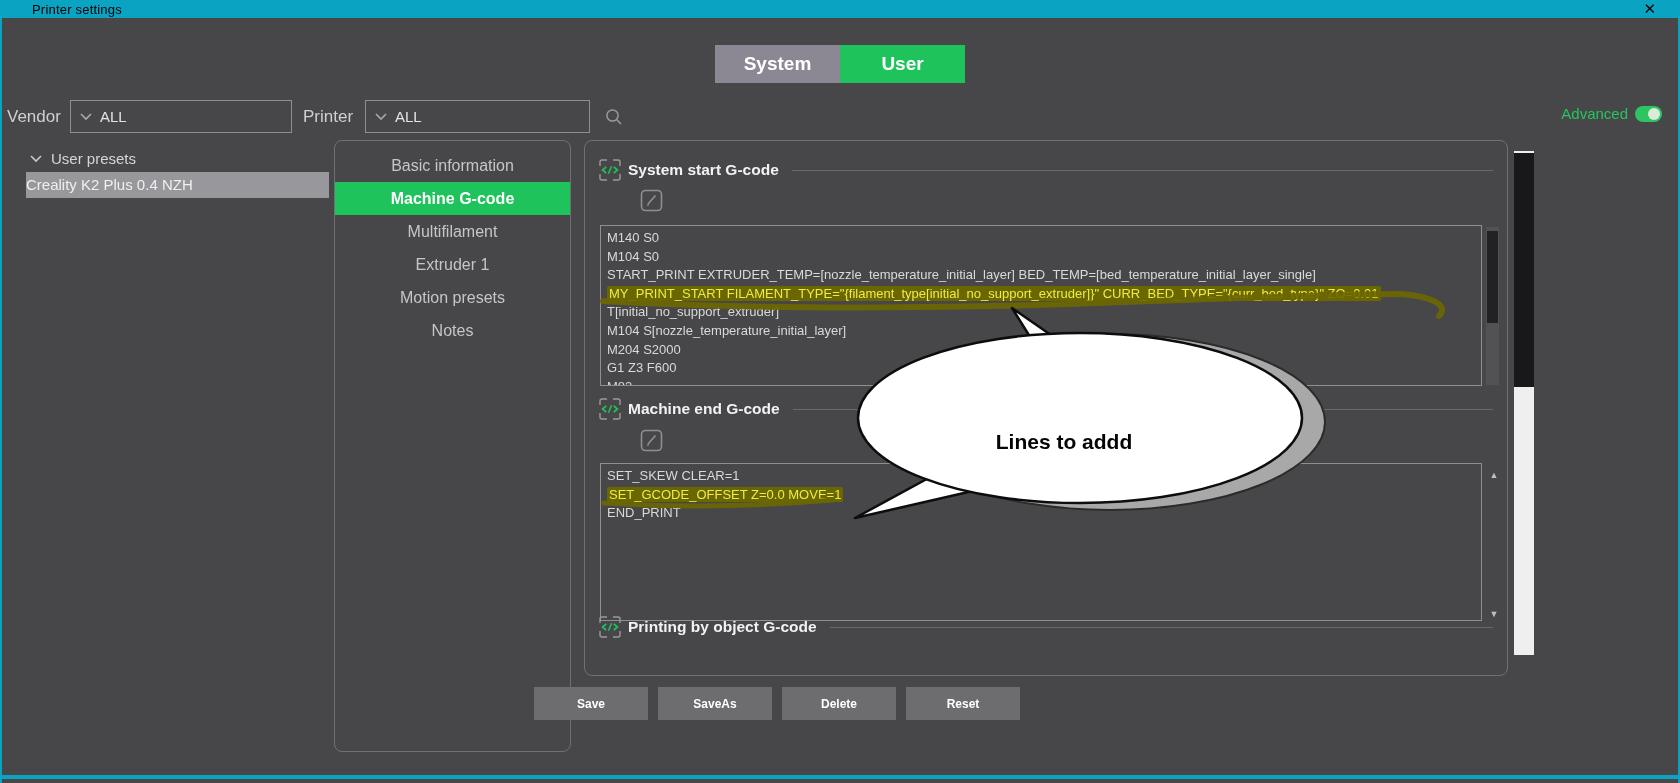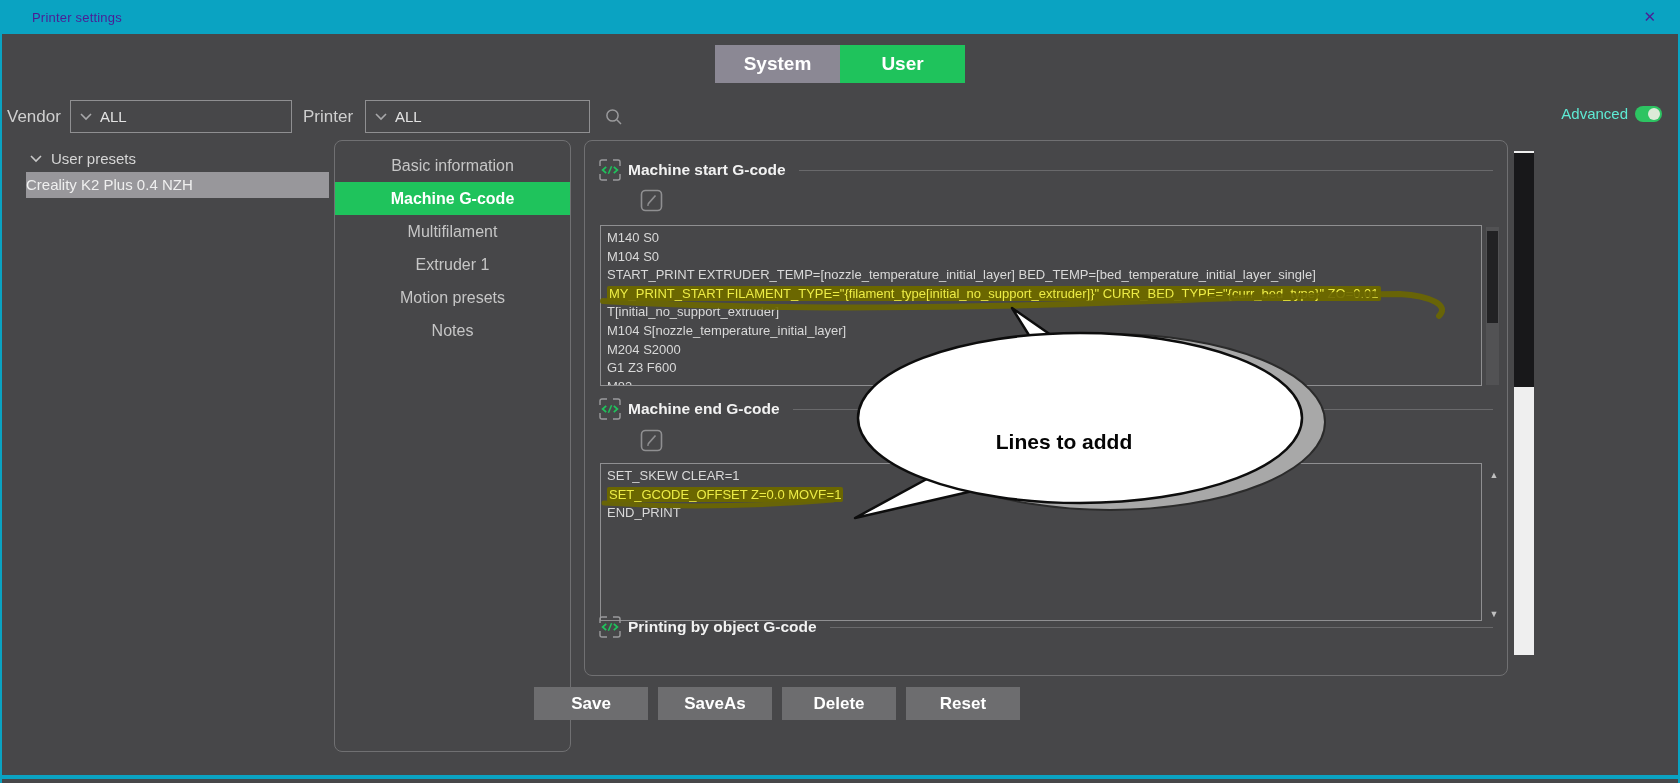--- a/index.html
+++ b/index.html
@@ -10,40 +10,40 @@
     --body-bg:#474749;
     --panel-border:#707072;
     --box-border:#8F8F91;
     --code-text:#D9D9D9;
   }
   *{margin:0;padding:0;box-sizing:border-box;}
   html,body{width:1680px;height:783px;background:#2a2a2a;font-family:"Liberation Sans",sans-serif;}
   .window{position:relative;width:1680px;height:783px;overflow:hidden;
     border-left:2px solid var(--titlebar);border-right:2px solid var(--titlebar);background:var(--body-bg);}
   
-  .titlebar{position:absolute;left:0;top:0;width:100%;height:34px;background:var(--titlebar);
-    display:flex;align-items:center;color:#4c1d95;}
+  .titlebar{position:absolute;left:0;top:0;width:100%;height:18px;background:var(--titlebar);
+    display:flex;align-items:center;color:#000000;}
   .titlebar .title{font-size:13px;padding-left:30px;letter-spacing:.2px;}
   .titlebar .close{margin-left:auto;padding-right:22px;font-size:15px;cursor:pointer;line-height:34px;}
   
   .main{position:absolute;left:0;top:34px;width:1676px;height:745px;background:var(--body-bg);
     border-bottom:4px solid var(--titlebar);}
   
   .tabs{position:absolute;left:713px;top:11px;width:250px;height:38px;display:flex;}
   .tab{flex:1;display:flex;align-items:center;justify-content:center;color:#fff;font-size:19px;font-weight:bold;cursor:pointer;}
   .tab.system{background:#8B8894;}
   .tab.user{background:var(--accent);}
   
   .flabel{position:absolute;top:66px;height:33px;line-height:33px;font-size:17px;color:#CFCFCF;}
   .combo{position:absolute;top:66px;height:33px;border:1px solid var(--box-border);display:flex;align-items:center;
     gap:8px;padding-left:9px;color:#E3E3E3;font-size:15px;cursor:pointer;background:transparent;}
   .chev{width:12px;height:9px;flex:0 0 auto;}
   .searchwrap{position:absolute;left:602px;top:73px;width:20px;height:20px;cursor:pointer;}
   .advanced{position:absolute;right:16px;top:71px;display:flex;align-items:center;gap:7px;}
-  .advanced .lbl{font-size:15px;color:#5eead4;}
+  .advanced .lbl{font-size:15px;color:#22c55e;}
   .toggle{width:27px;height:16px;border-radius:8px;background:#2DC462;position:relative;cursor:pointer;}
   .toggle .knob{position:absolute;right:2px;top:2px;width:12px;height:12px;border-radius:50%;background:#DCEAD8;}
   
   .tree-group{position:absolute;left:28px;top:116px;display:flex;align-items:center;gap:9px;color:#D6D6D6;font-size:15px;cursor:pointer;}
   .preset-list{position:absolute;left:24px;top:138px;width:303px;}
   .preset-item{height:26px;line-height:26px;background:#98979B;color:#EFEFEF;font-size:15px;cursor:pointer;}
   
   .nav-panel{position:absolute;left:332px;top:106px;width:237px;height:612px;border:1px solid var(--panel-border);
     border-radius:8px;padding-top:8px;overflow:hidden;}
   .nav-item{height:33px;line-height:33px;text-align:center;font-size:16px;color:#C6C6C6;cursor:pointer;}
@@ -62,21 +62,21 @@
   .code-line .hl{background:var(--hl-bg);color:var(--hl-text);padding:0 2px;border-radius:2px;}
   .vsb{position:absolute;left:901px;top:86px;width:13px;height:158px;background:#525254;cursor:pointer;}
   .vsb .thumb{position:absolute;left:1px;right:1px;top:4px;height:92px;background:#222224;}
   .arr{position:absolute;left:903px;width:12px;font-size:9px;color:#C0C0C0;text-align:center;cursor:pointer;line-height:10px;}
   
   .dsb{position:absolute;left:1512px;top:117px;width:20px;height:504px;background:#EFEFEF;cursor:pointer;}
   .dsb .thumb{position:absolute;left:0;top:2px;width:100%;height:234px;background:#18181A;}
   
   .footer{position:absolute;left:532px;top:653px;display:flex;gap:10px;}
   .fbtn{min-width:114px;height:33px;padding:0 26px;background:#6D6D6F;border:none;color:#fff;
-    font-family:"Liberation Sans",sans-serif;font-size:17px;font-weight:bold;cursor:pointer;}
+    font-family:"Liberation Sans",sans-serif;font-size:12px;font-weight:bold;cursor:pointer;}
   
   .overlay{position:absolute;left:0;top:0;width:1680px;height:783px;pointer-events:none;z-index:50;}
 </style>
 </head>
 <body>
 
 <div class="window">
 
   <div class="titlebar">
     <span class="title">Printer settings</span>
@@ -138,21 +138,21 @@
 
     <div class="gpanel">
 
       <div class="sec-head" style="top:17px">
         <svg class="code-ic" viewBox="0 0 22 22">
           <path d="M1 7 L1 3 Q1 1 3 1 L8 1 M14 1 L19 1 Q21 1 21 3 L21 7 M21 15 L21 19 Q21 21 19 21 L14 21 M8 21 L3 21 Q1 21 1 19 L1 15" fill="none" stroke="#9B9B9D" stroke-width="1.4"></path>
           <polyline points="7.2,7.8 3.6,11 7.2,14.2" fill="none" stroke="#1FC35C" stroke-width="1.7"></polyline>
           <polyline points="14.8,7.8 18.4,11 14.8,14.2" fill="none" stroke="#1FC35C" stroke-width="1.7"></polyline>
           <line x1="12.6" y1="7.2" x2="9.4" y2="14.8" stroke="#1FC35C" stroke-width="1.5"></line>
           </svg>
-        <span class="t">Machine start G-code</span>
+        <span class="t">System start G-code</span>
         <span class="rule"></span>
       </div>
       <div class="edit-btn" style="top:48px">
         <svg viewBox="0 0 23 23" width="23" height="23">
           <rect x="1.5" y="1.5" width="20" height="20" rx="4" fill="none" stroke="#8F8F91" stroke-width="1.6"></rect>
           <line x1="8" y1="15" x2="15.5" y2="6.5" stroke="#8F8F91" stroke-width="1.7"></line>
           <line x1="7.2" y1="16.2" x2="8.8" y2="15.8" stroke="#8F8F91" stroke-width="1.7"></line>
           </svg>
       </div>
       <div class="editor" style="top:84px;height:161px">

